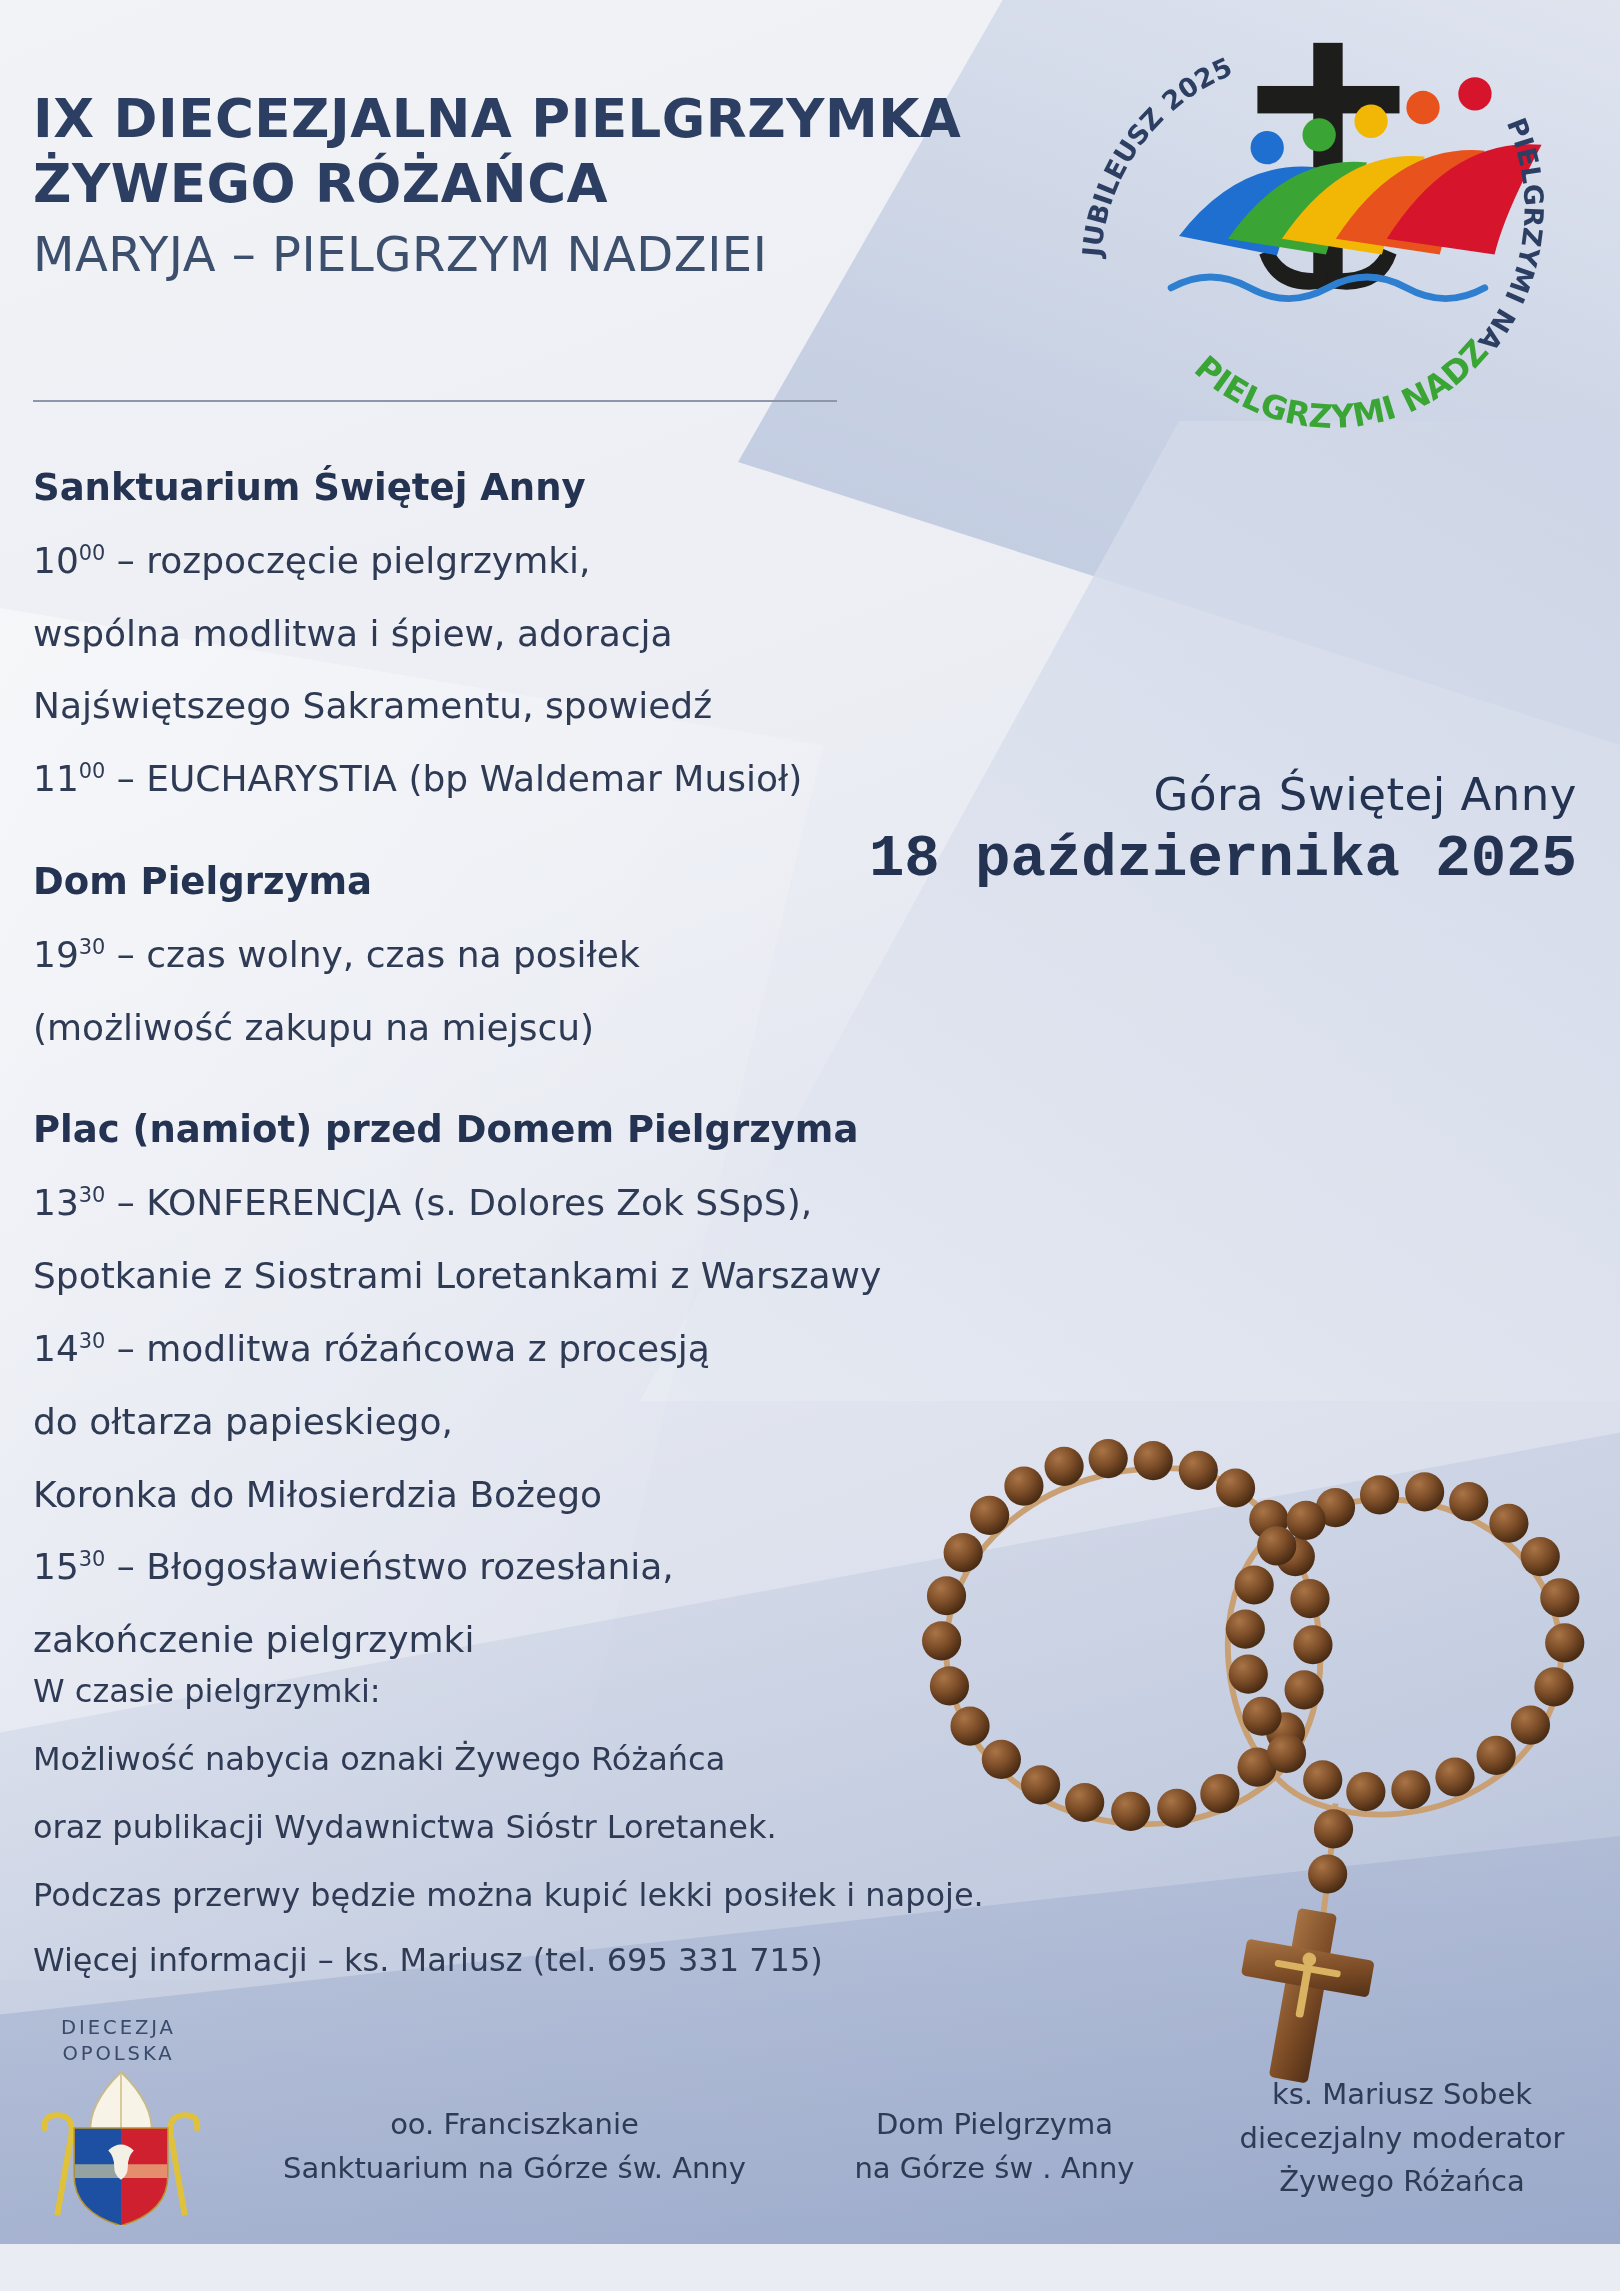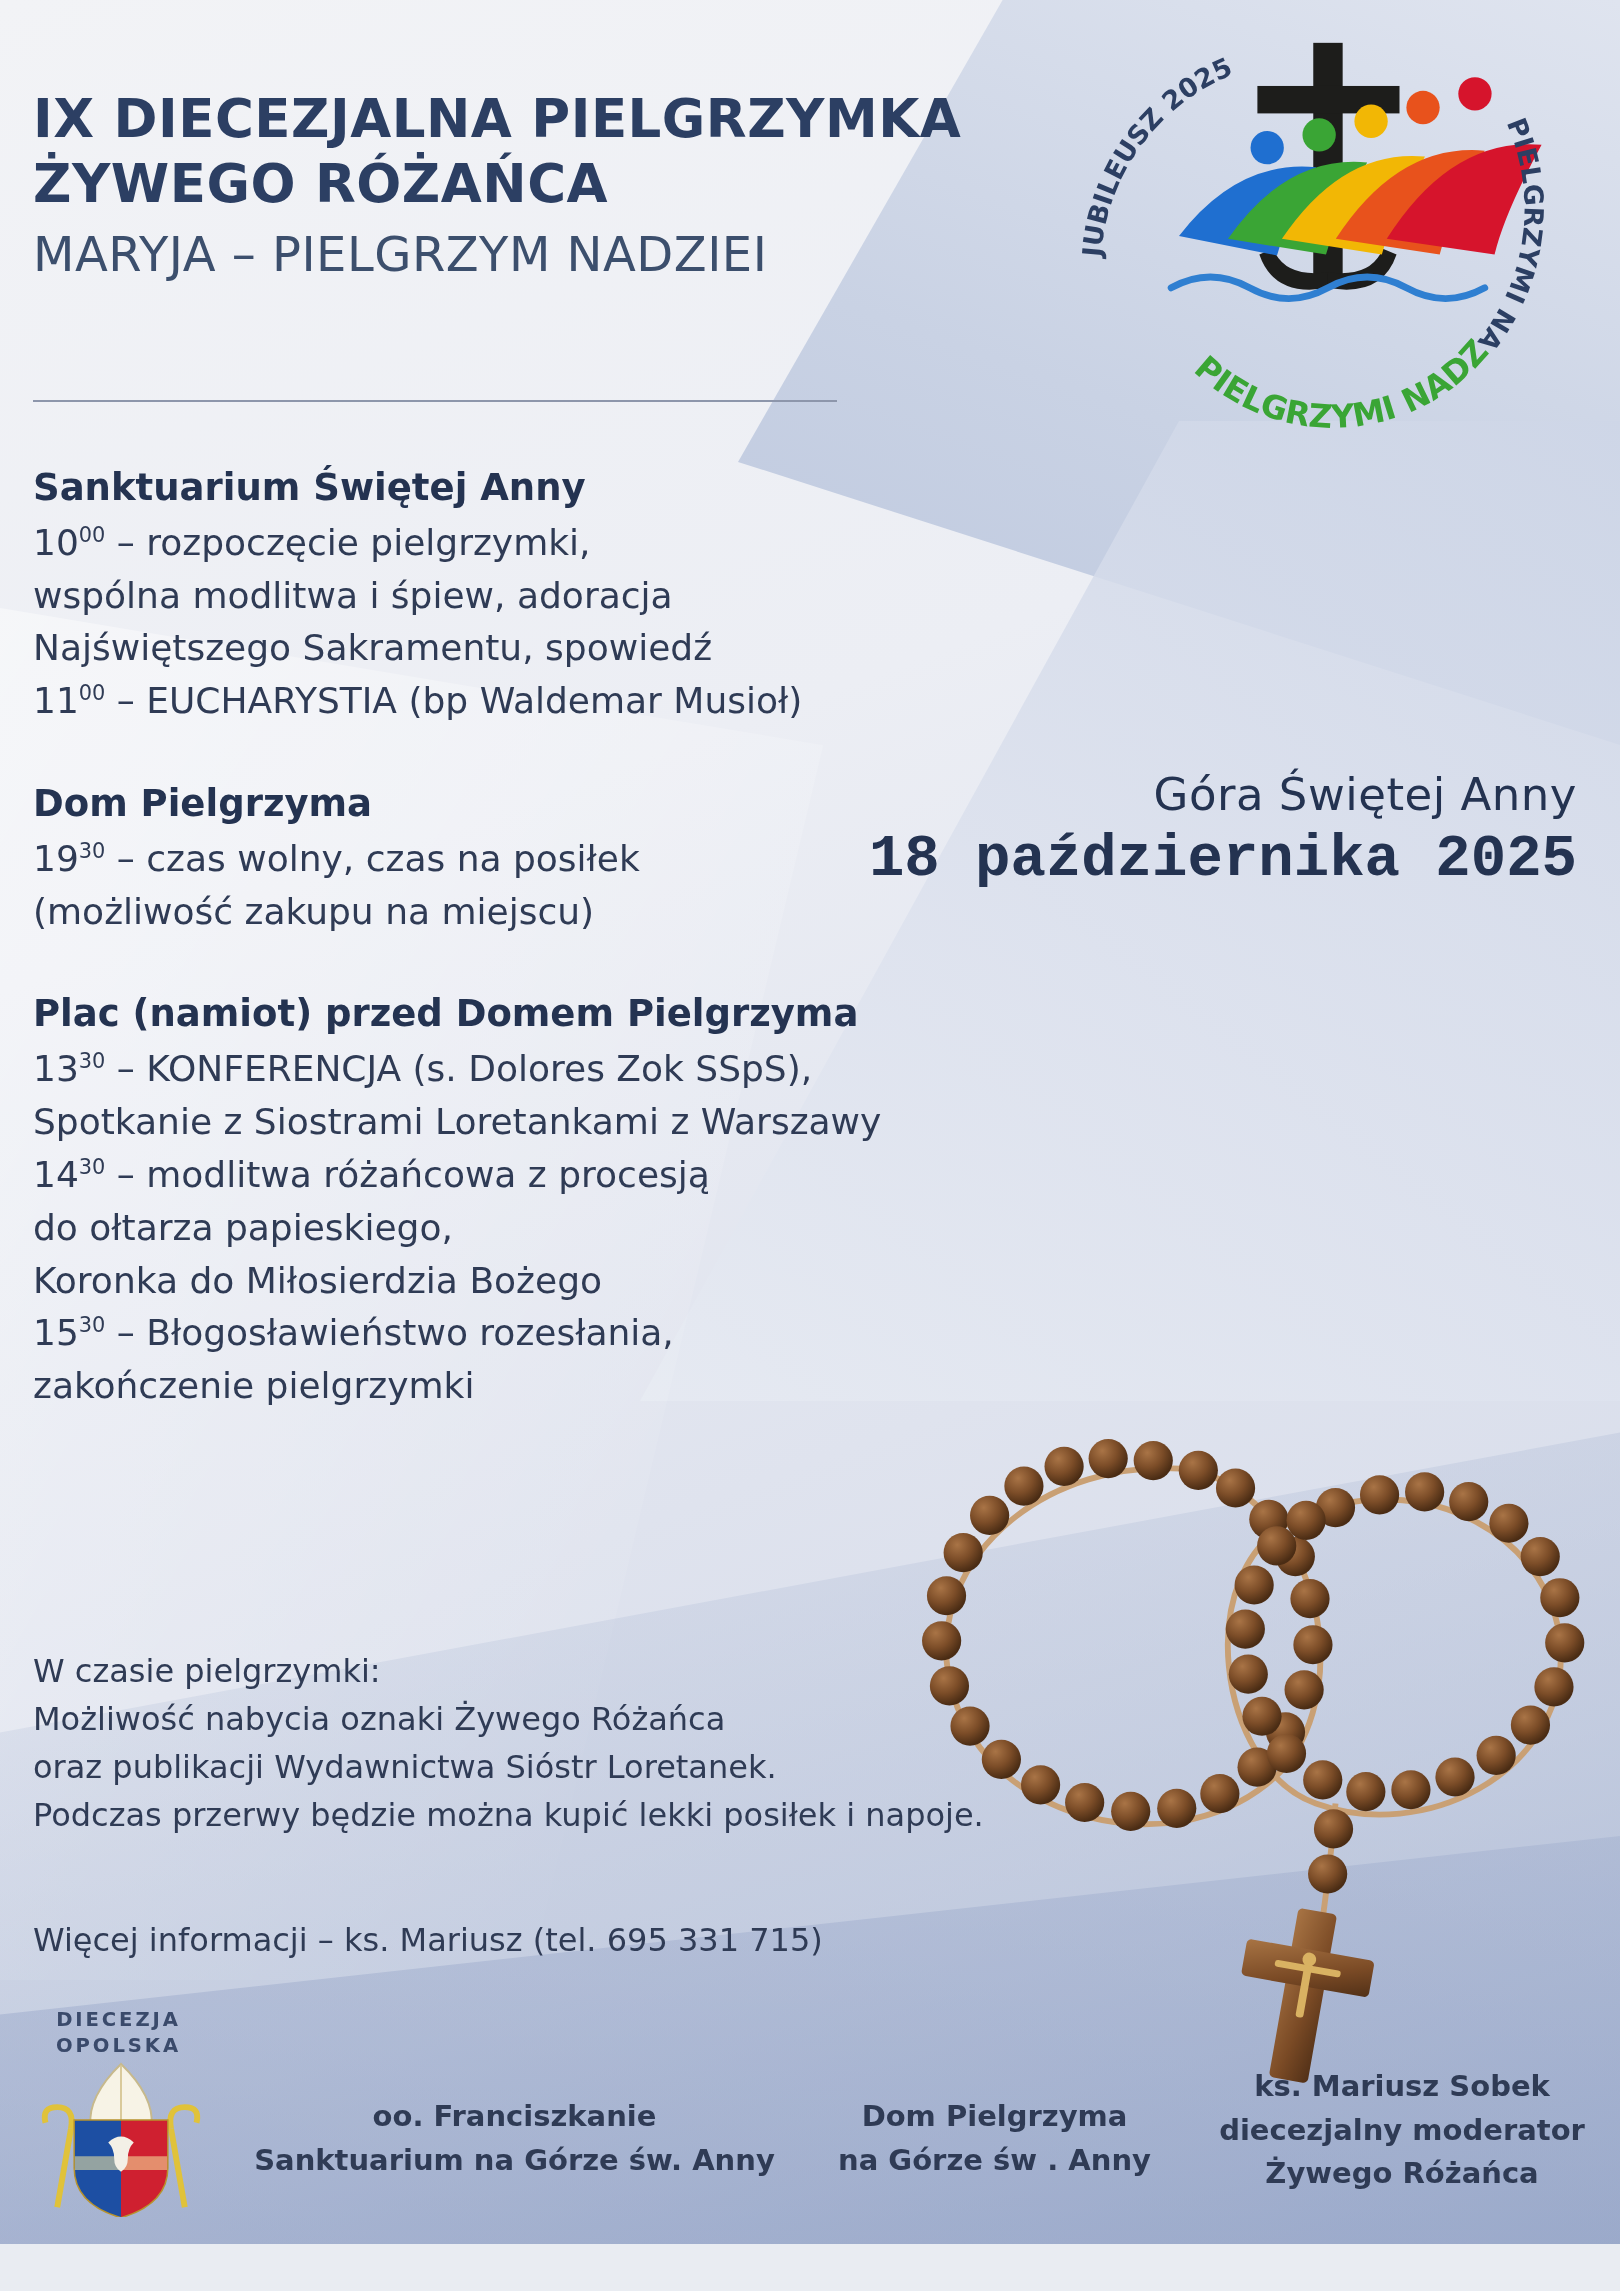--- a/index.html
+++ b/index.html
@@ -113,20 +113,21 @@
     font-size: 37px;
     line-height: 1.45;
     color: #243351;
     margin-bottom: 2px;
   }
   .line {
     font-size: 36px;
     line-height: 1.47;
     color: #2f3b55;
     white-space: nowrap;
+    margin-top: 20px;
   }
   .line sup {
     font-size: 0.58em;
     vertical-align: super;
     line-height: 0;
   }
   .gap-md { height: 41px; }
 
   .note {
     position: absolute;
@@ -173,25 +174,24 @@
     top: 1274px;
     right: 19.6px;
     width: 725px;
     height: 814px;
     pointer-events: none;
   }
 
   
   .footer {
     position: absolute;
-    bottom: 20px;
+    bottom: 12px;
     left: 0;
     width: 1620px;
     height: 235px;
-    font-weight: bold;
   }
   .diecezja-label {
     position: absolute;
     left: 45px;
     top: 17.6px;
     font-size: 19.6px;
     letter-spacing: 2.9px;
     color: #3a4a6b;
     line-height: 1.35;
     text-align: center;

